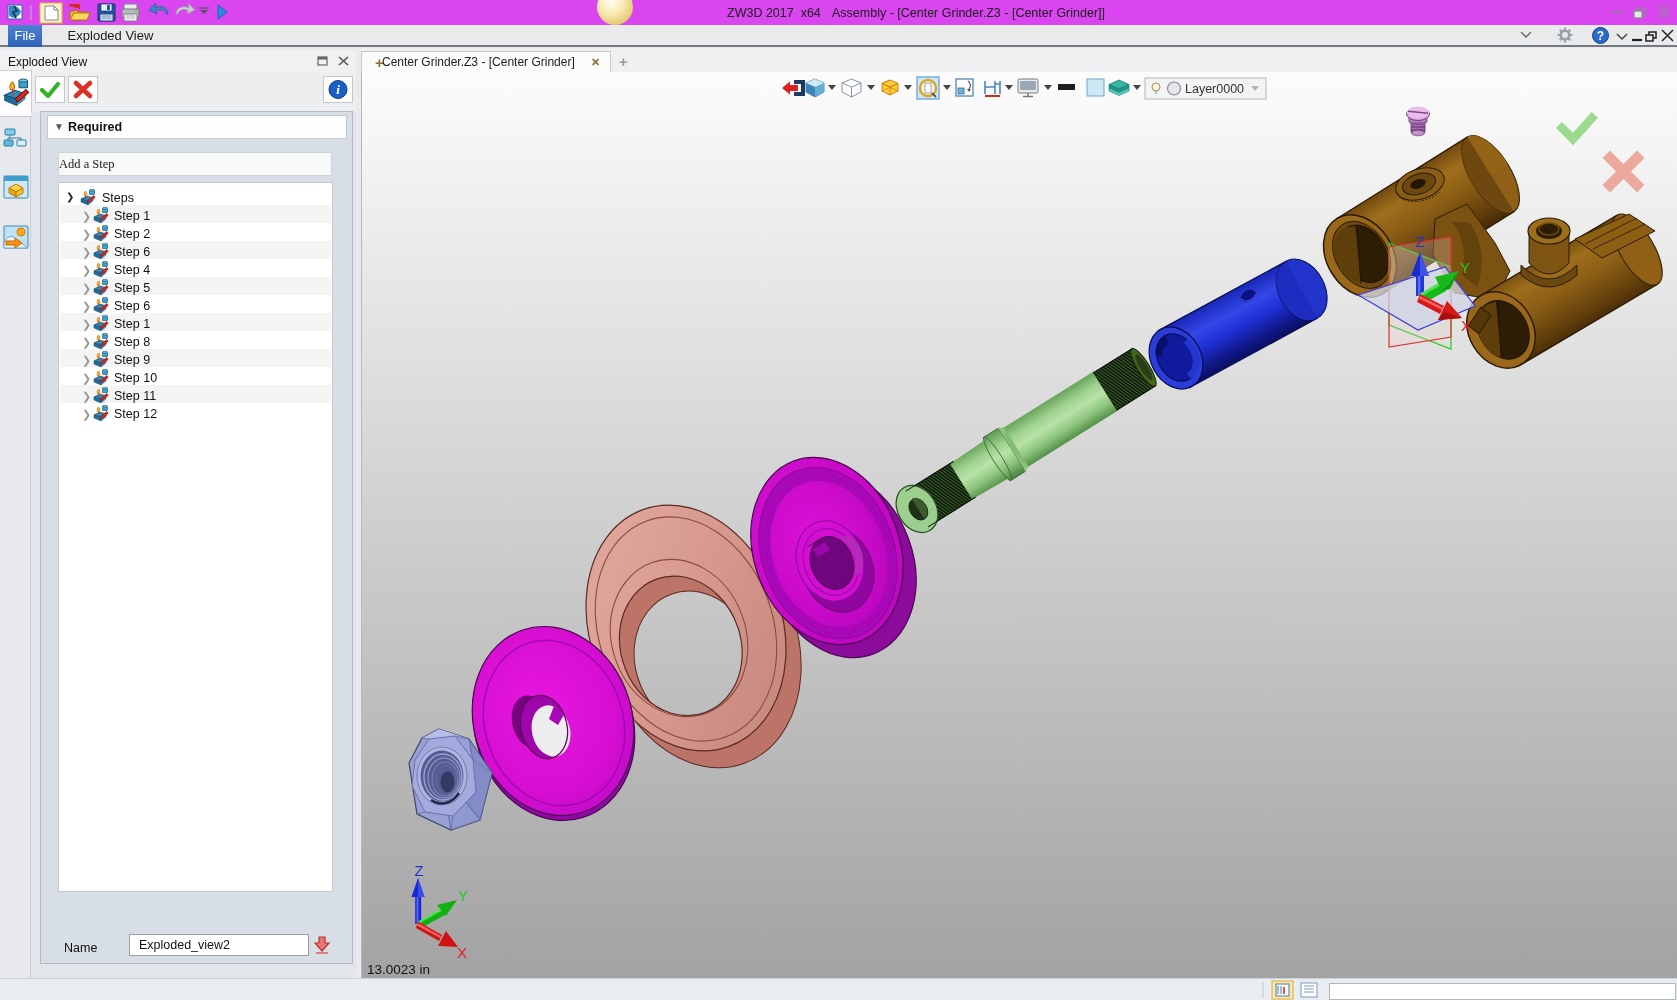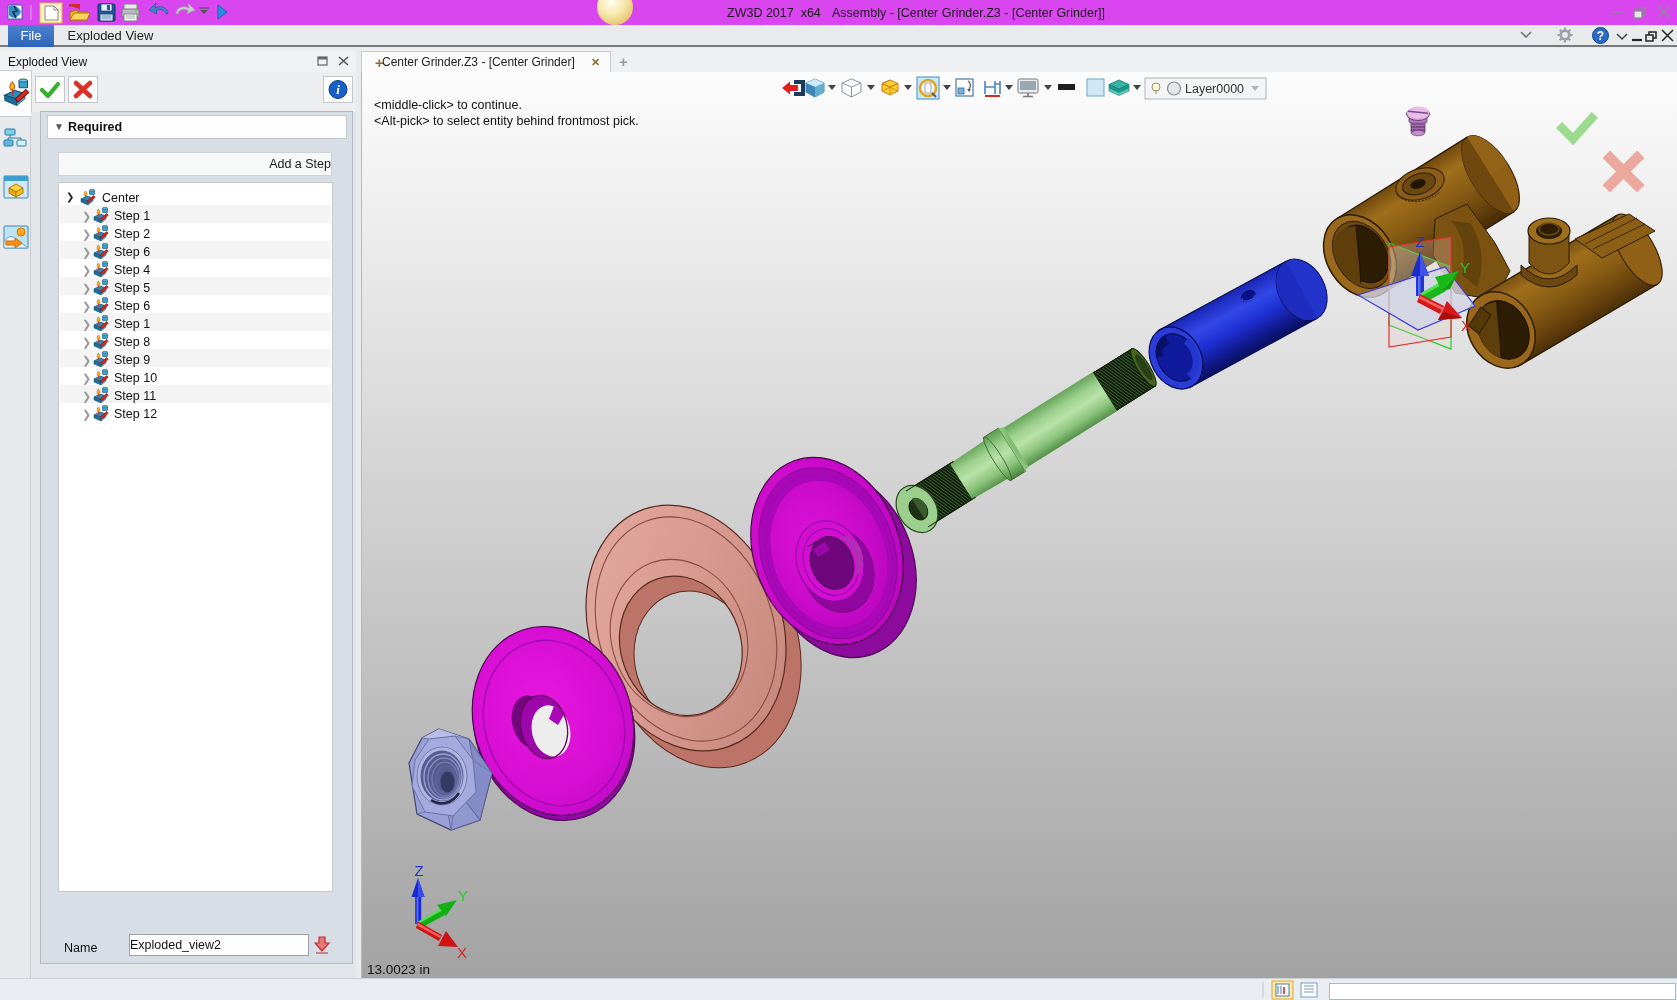--- a/index.html
+++ b/index.html
@@ -1,37 +1,37 @@
 <!DOCTYPE html>
 <html><head>
 <meta charset="utf-8">
 <style>
 * { margin:0; padding:0; box-sizing:border-box; }
 html,body { width:1677px; height:1000px; overflow:hidden; font-family:"Liberation Sans", sans-serif; background:#e8eaec; }
 #titlebar { position:absolute; left:0; top:0; width:1677px; height:25px; background:#d946ef; }
 #ribbon { position:absolute; left:0; top:25px; width:1677px; height:22px; background:#e8eaec; border-bottom:2px solid #75797e; }
-#filetab { position:absolute; left:8px; top:0px; width:46px; height:22px; background:linear-gradient(#4e82cf,#2e62b8); color:#fff; font-size:13px; text-align:center; line-height:21px; }
+#filetab { position:absolute; left:8px; top:0px; width:34px; height:22px; background:linear-gradient(#4e82cf,#2e62b8); color:#fff; font-size:13px; text-align:center; line-height:21px; }
 #evtab { position:absolute; left:63px; top:0px; width:95px; height:22px; color:#1c1c1c; font-size:13px; text-align:center; line-height:22px; }
 #panel { position:absolute; left:0; top:49px; width:356px; height:929px; background:#e9ebee; }
 #panelhdr { position:absolute; left:0; top:1px; width:356px; height:22px; font-size:12px; color:#111; background:#eff1f3; }
 #panelhdr span { position:absolute; left:8px; top:5px; }
 #sidebar { position:absolute; left:0; top:23px; width:31px; height:906px; background:#e7e9ec; border-right:1px solid #c9cdd1; }
 #ptoolbar { position:absolute; left:31px; top:23px; width:325px; height:40px; background:#eceef0; }
 #pform { position:absolute; left:31px; top:63px; width:325px; height:866px; background:#e2e6eb; }
 #pformbox { position:absolute; left:9px; top:-1px; width:313px; height:853px; background:#d8dee6; border:1px solid #b4bac2; }
-.btn { position:absolute; background:#f7f8f8; border:1px solid #cfd3d7; font-size:12.5px; color:#1a1a1a; text-align:right; }
+.btn { position:absolute; background:#f7f8f8; border:1px solid #cfd3d7; font-size:12.5px; color:#1a1a1a; text-align:left;font-family:Liberation Serif, serif; }
 #reqbar { position:absolute; left:6px; top:3px; width:300px; height:24px; background:#fdfdfd; border:1px solid #c6cacd; font-size:12.5px; font-weight:bold; color:#111; }
 #addstep { left:17px; top:40px; width:274px; height:24px; line-height:23px; }
 #tree { position:absolute; left:17px; top:70px; width:275px; height:710px; background:#fff; border:1px solid #c6cacd; font-size:12.5px; color:#111; }
 .trow { position:absolute; left:1px; width:271px; height:18px; line-height:18px; }
 .trow.alt { background:#f4f4f4; }
 #autoexp { left:17px; top:788px; width:274px; height:26px; line-height:25px; color:#9aa0a6; background:#ecedee; border:1px solid #d7dadd; }
 #namerow { position:absolute; left:0px; top:820px; width:313px; height:36px; }
 #namelbl { position:absolute; left:23px; top:9px; font-size:12.5px; color:#111; }
-#nameinput { position:absolute; left:88px; top:2px; width:180px; height:22px; background:#fff; border:1px solid #9aa0a6; font-size:12.5px; color:#111; line-height:20px; padding-left:0; }
+#nameinput { position:absolute; left:88px; top:2px; width:180px; height:22px; background:#fff; border:1px solid #9aa0a6; font-size:12.5px; color:#111; line-height:20px; padding-left:9px; }
 #tabbar { position:absolute; left:361px; top:48px; width:1316px; height:24px; background:#eef0f1; }
 #doctab { position:absolute; left:0px; top:3px; width:250px; height:21px; background:#fbfbfb; border:1px solid #c8c8c8; border-bottom:none; font-size:12px; color:#222; }
 #viewport { position:absolute; left:361px; top:72px; width:1536px; height:910px; background:linear-gradient(#fcfcfc,#fbfbfb 6%, #a2a2a2); border-left:1px solid #b6babe; }
 #hints { position:absolute; left:12px; top:25px; font-size:12.5px; color:#111; line-height:16px; }
 #statusbar { position:absolute; left:0; top:978px; width:1677px; height:22px; background:#e9edf2; border-top:1px solid #cdd2d7; }
 #sbbox { position:absolute; left:1329px; top:4px; width:347px; height:17px; background:#fff; border:1px solid #aeb6be; }
 .chev { position:absolute; left:22px; top:2px; width:10px; height:14px; color:#999; font-size:11px; }
 .sico { position:absolute; left:33px; top:2px; }
 .tlab { position:absolute; left:54px; top:2px; }
 .pbtn { position:absolute; width:30px; height:27px; background:#fdfdfd; border:1px solid #c3c7cb; }
@@ -183,21 +183,21 @@
           <span style="position:absolute;left:6px;top:5px;color:#555;font-size:10px;">▼</span>
           <span style="position:absolute;left:20px;top:4px;">Required</span>
         </div>
       <div class="btn" id="addstep">Add a Step</div>
       <div id="tree">
         <div class="trow" style="top:4px;">
             <span style="position:absolute;left:6px;top:1px;color:#222;font-size:10px;">❯</span>
             <svg class="sico" style="left:20px;" width="16" height="16">
               <use href="#stepico"></use>
             </svg>
-            <span class="tlab" style="left:42px;">Center</span>
+            <span class="tlab" style="left:42px;">Steps</span>
           </div>
         <div class="trow alt" style="top:22px;">
             <span class="chev">❯</span>
             <svg class="sico" width="16" height="16">
               <use href="#stepico"></use>
             </svg>
             <span class="tlab">Step 1</span>
           </div>
         <div class="trow" style="top:40px;">
             <span class="chev">❯</span>
@@ -590,21 +590,20 @@
       <polygon points="456,900 445,916 436,905" fill="#12b012"></polygon>
       <path d="M417,921.5 L441,935 L438,941 L415,928 Z" fill="#d01212"></path>
       <path d="M417,923 L440,936 L439,938 L416,925.5 Z" fill="#f86060"></path>
       <polygon points="457,947 437,946 445,931" fill="#d01212"></polygon>
       <text x="418" y="876" font-size="15" fill="#2233cc" text-anchor="middle" font-family="Liberation Sans,sans-serif">Z</text>
       <text x="457" y="901" font-size="15" fill="#22cc22" font-family="Liberation Sans,sans-serif">Y</text>
       <text x="456" y="958" font-size="15" fill="#dd2222" font-family="Liberation Sans,sans-serif">X</text>
     </g>
     <text x="366" y="974" font-size="13.5" fill="#111" font-family="Liberation Sans,sans-serif">13.0023 in</text>
   </svg>
-  <div id="hints">&lt;middle-click&gt; to continue.<br>&lt;Alt-pick&gt; to select entity behind frontmost pick.</div>
 </div>
 <div id="statusbar">
   <div id="sbbox"></div>
   <svg width="1677" height="22" style="position:absolute;left:0;top:0;">
     <line x1="1263" y1="3" x2="1263" y2="19" stroke="#c4c8cc"></line>
     <rect x="1272" y="2" width="21" height="18" fill="#fce9a8" stroke="#e0a83c"></rect>
     <rect x="1276" y="5" width="13" height="12" fill="#fdfdfd" stroke="#4a7ab0"></rect>
     <path d="M1278,7 L1278,15 M1281,7 L1281,15" stroke="#4a7ab0" stroke-width="1"></path>
     <path d="M1284,8 L1284,15" stroke="#d42a20" stroke-width="1.6"></path>
     <rect x="1301" y="4" width="16" height="14" fill="#fdfdfd" stroke="#7a9cc8"></rect>

